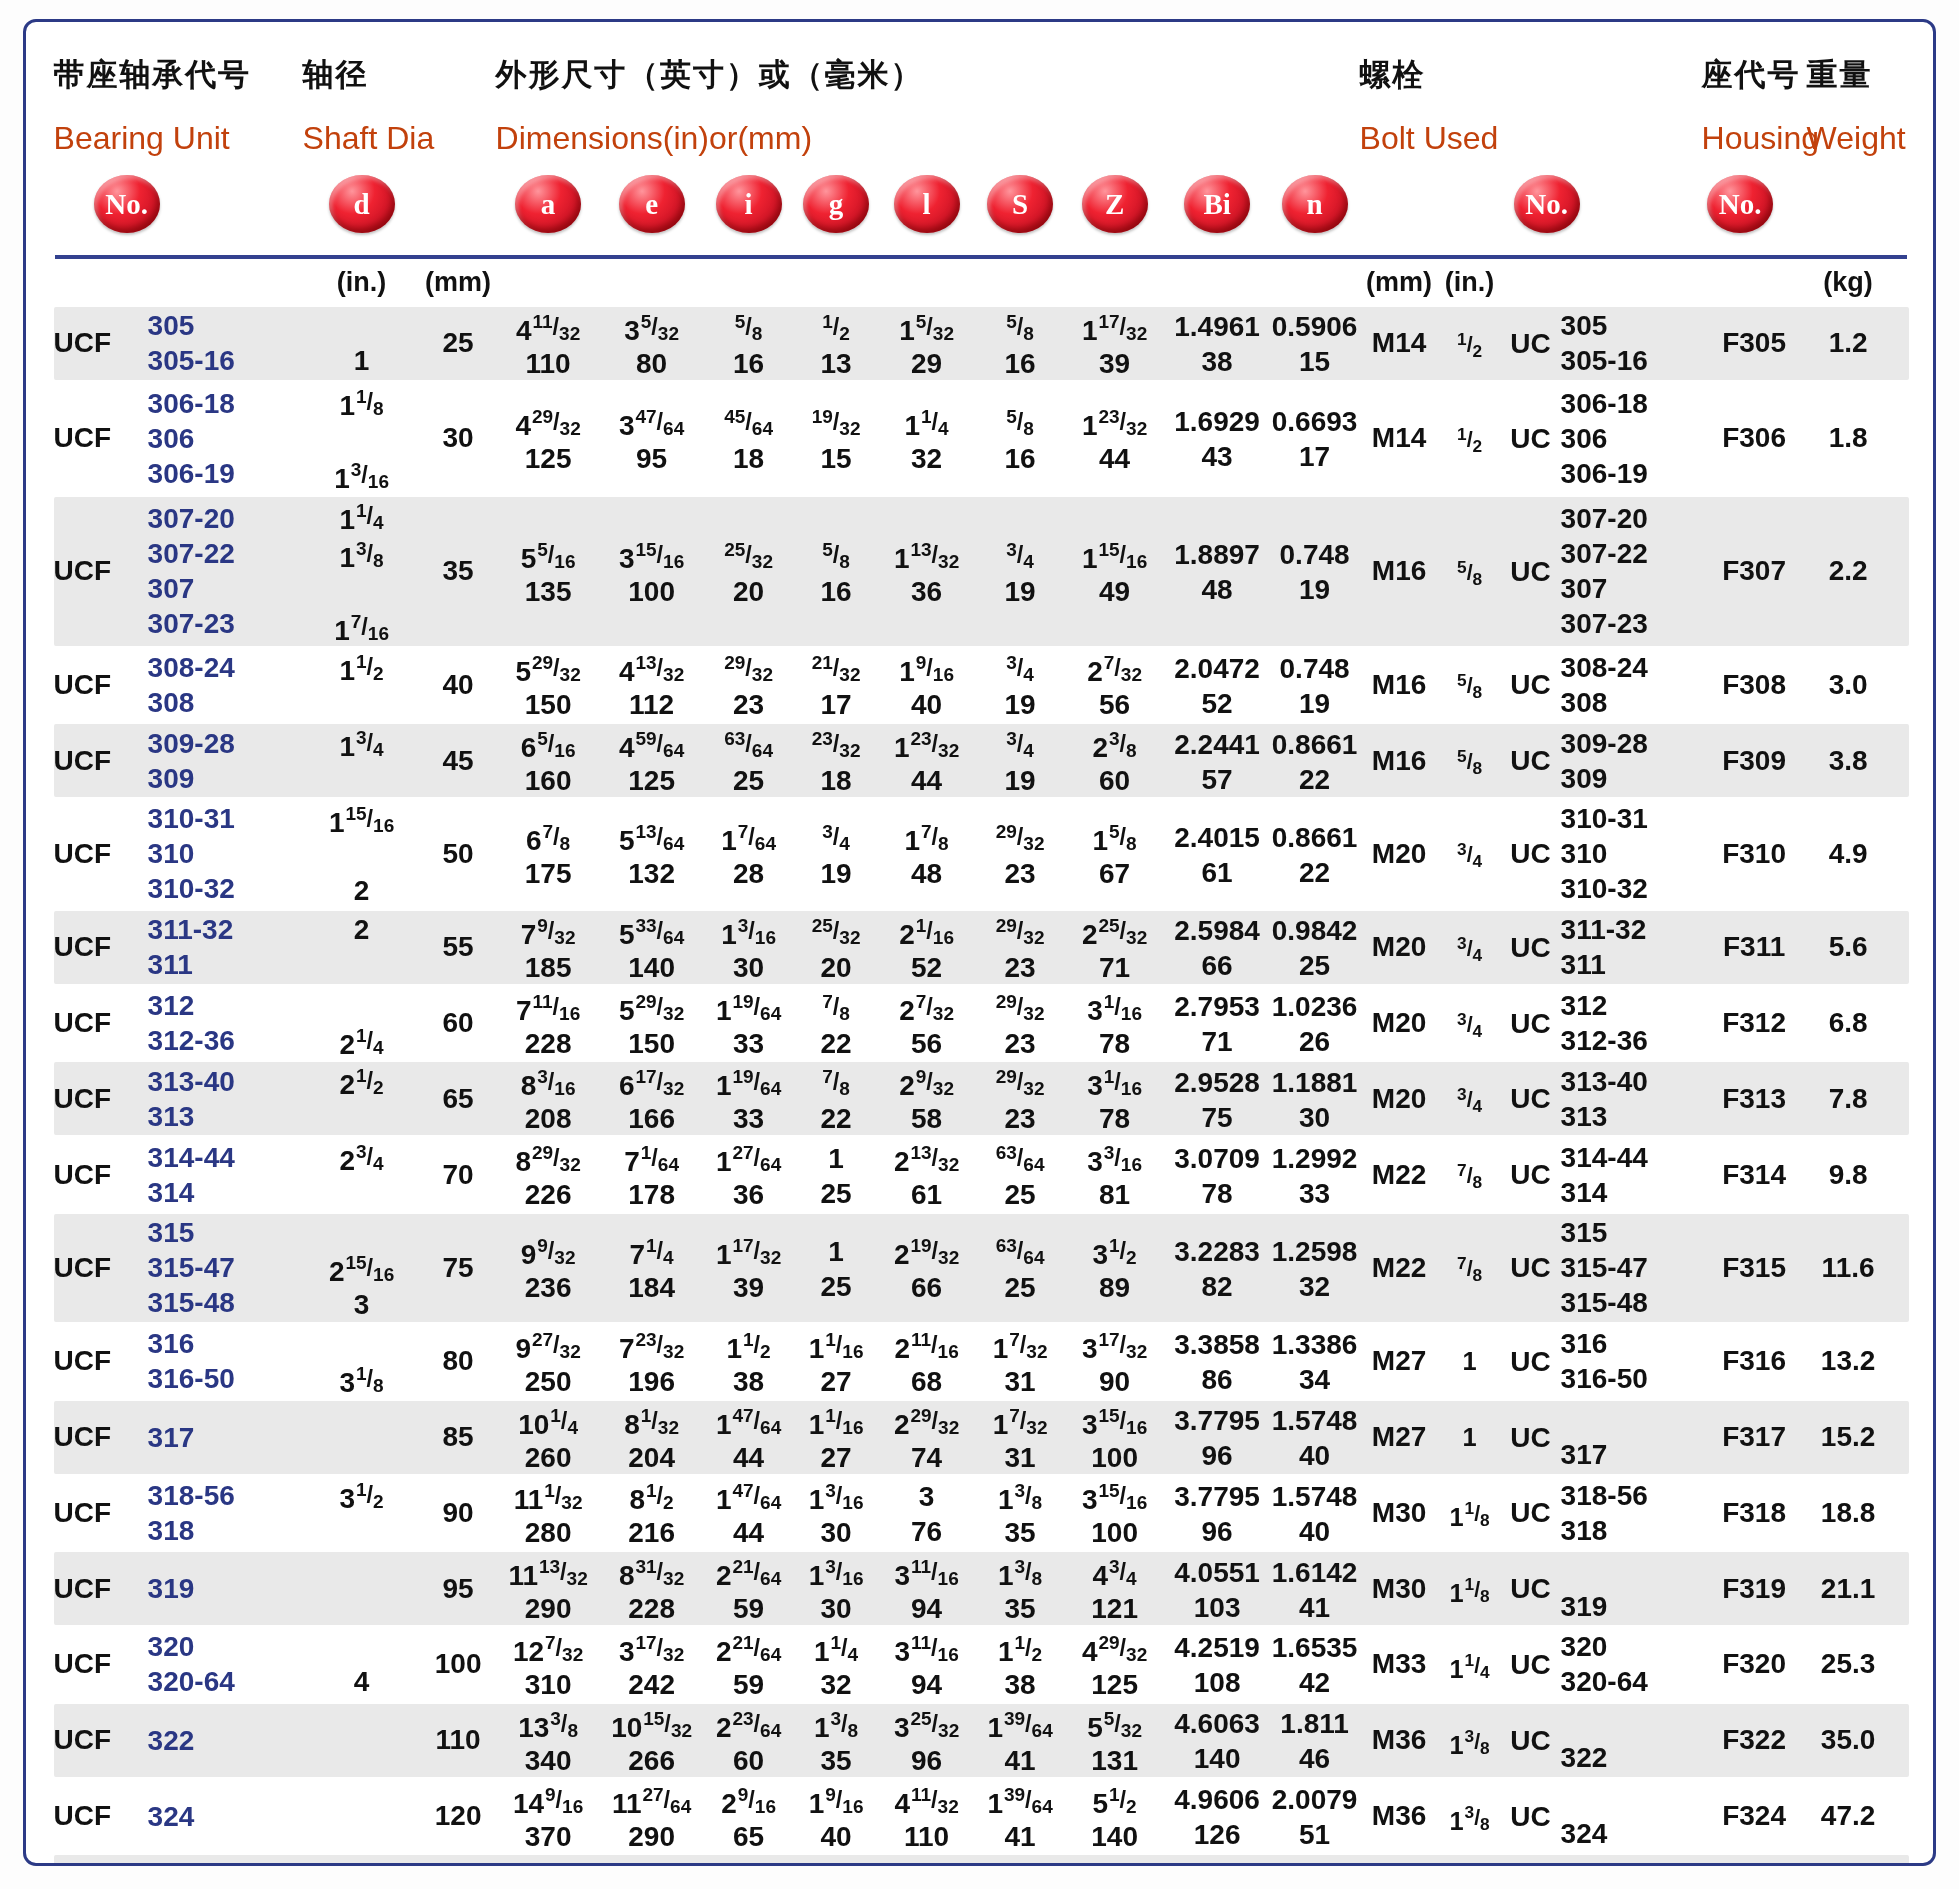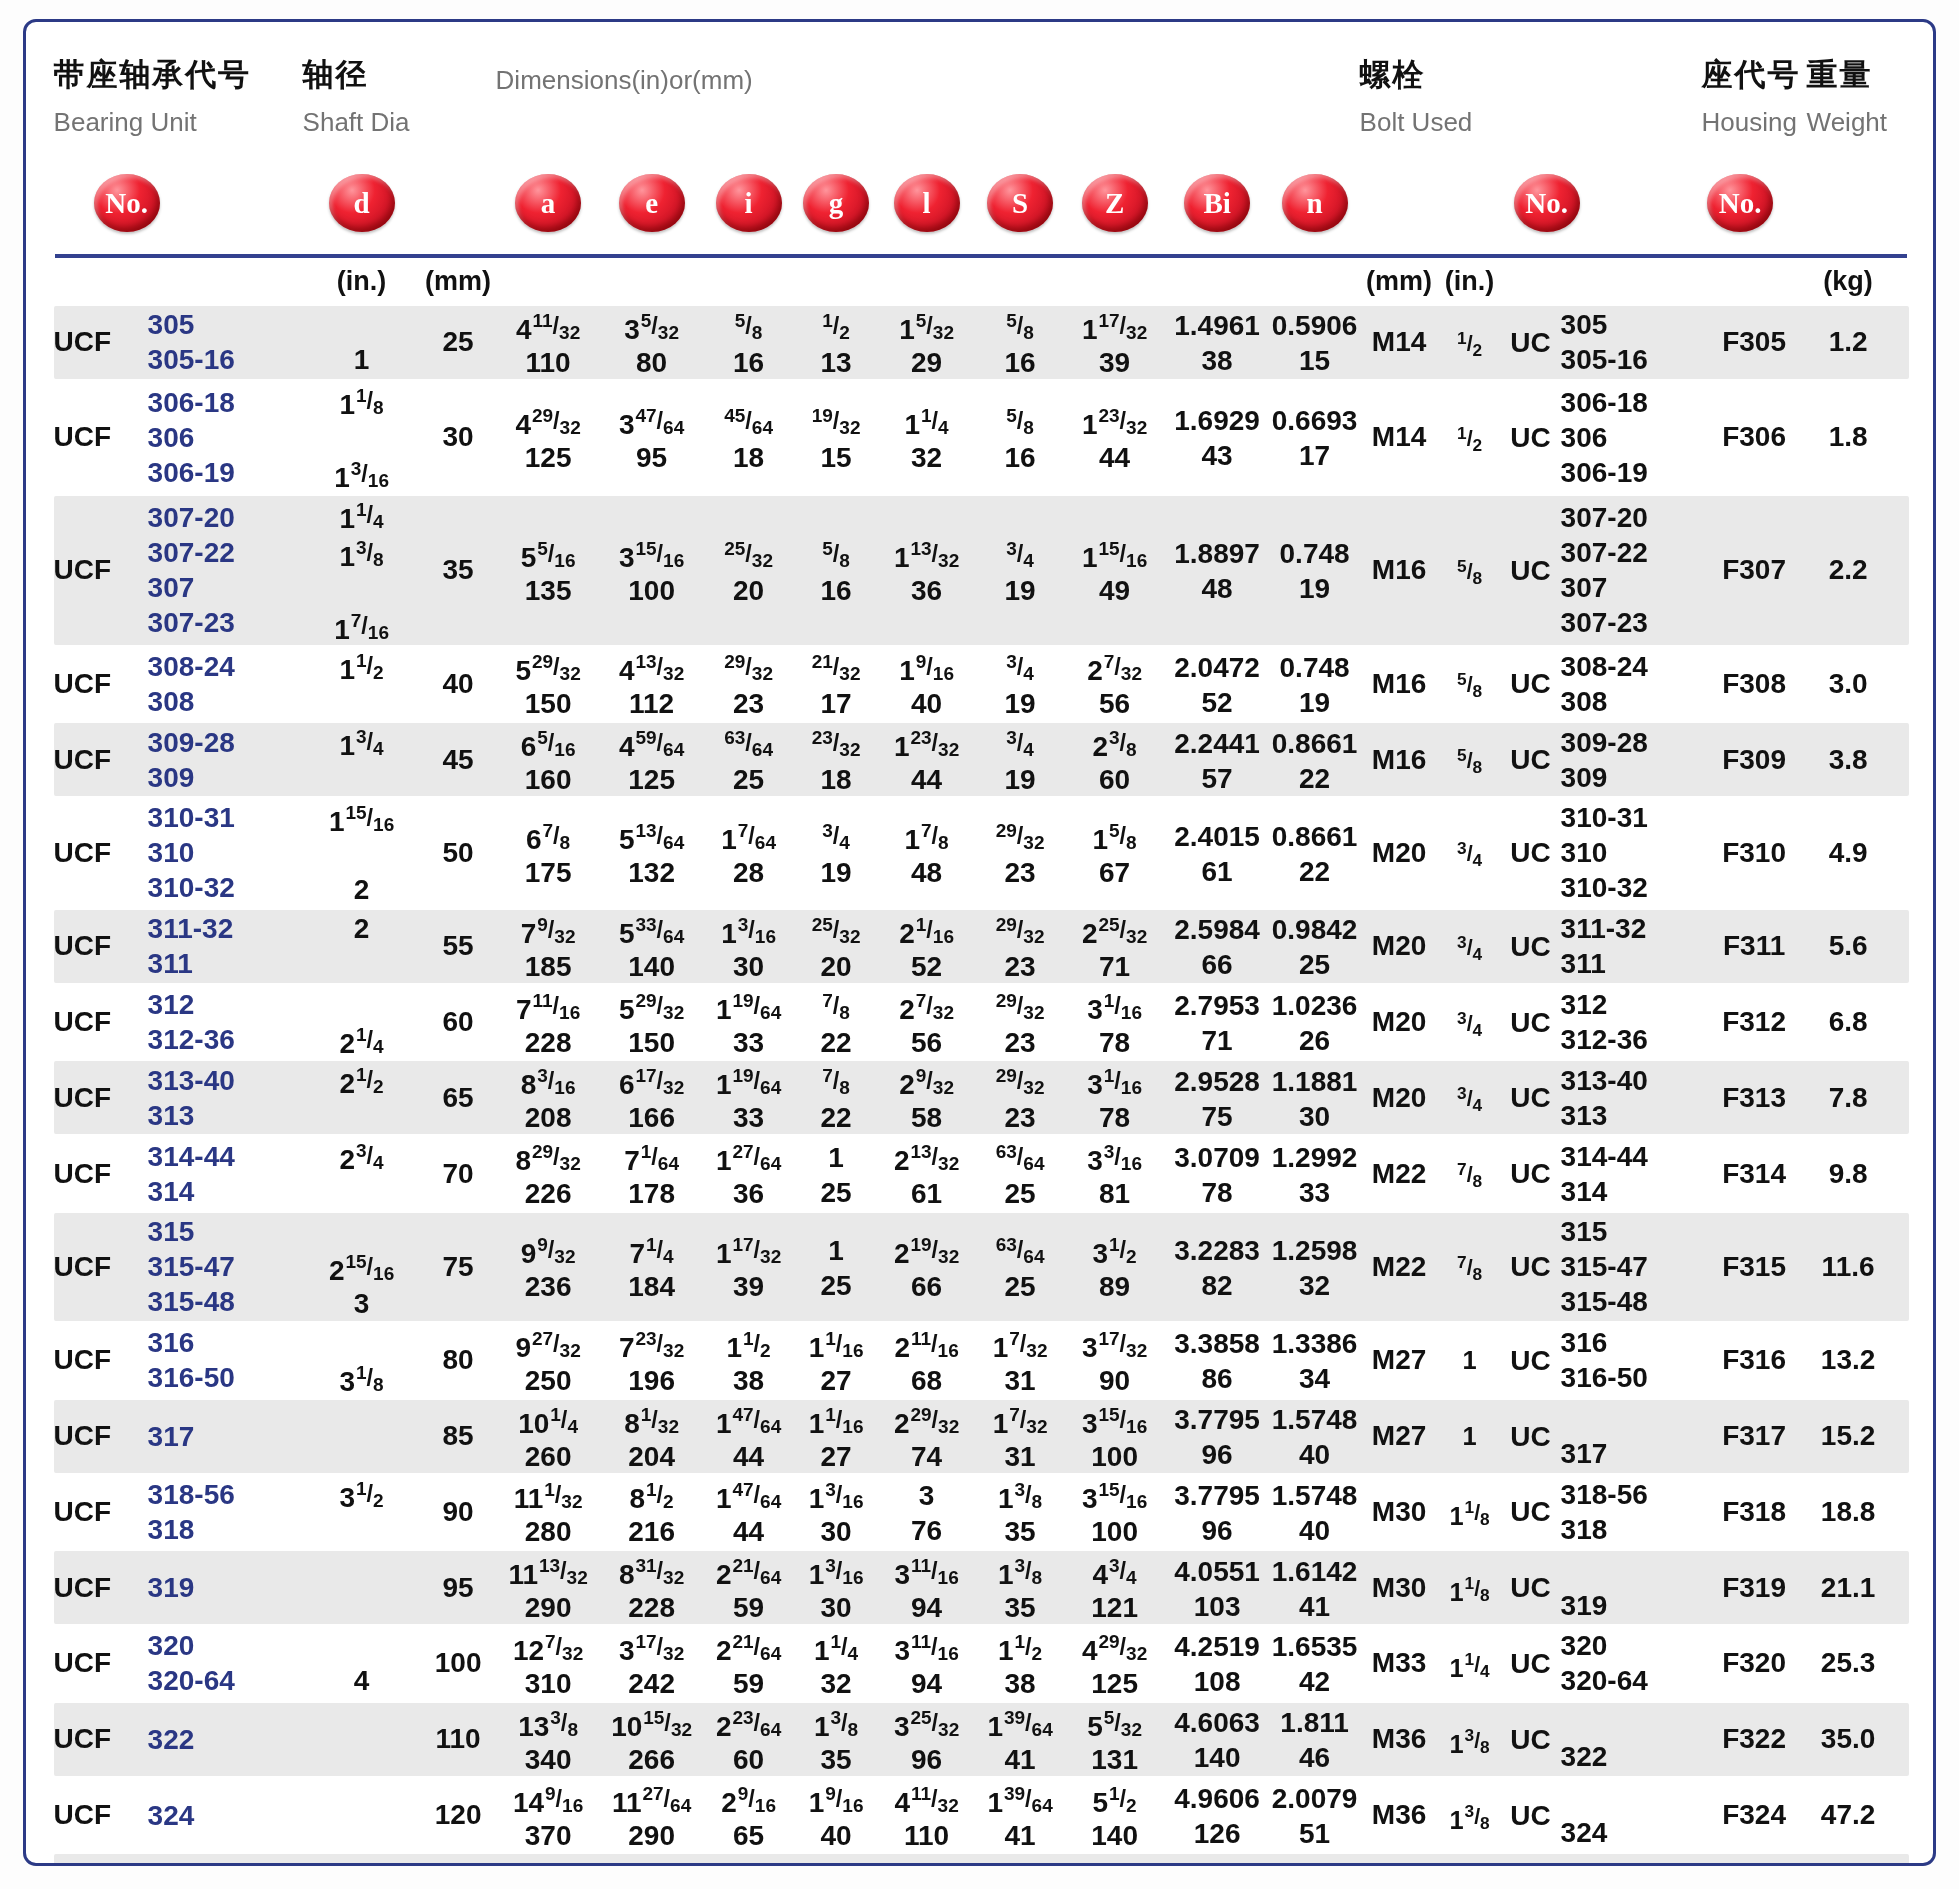--- a/index.html
+++ b/index.html
@@ -5,21 +5,21 @@
   * { margin:0; padding:0; box-sizing:border-box; }
   html,body { width:1960px; height:1890px; background:#fdfdfd; font-family:"Liberation Sans", sans-serif; overflow:hidden; }
   .frame { position:absolute; left:22.6px; top:19px; right:22.6px; bottom:22.6px;
            border:3.8px solid #2c3a86; border-radius:13px; background:#fff;
            padding:32px 24.5px 5.6px 28px; overflow:hidden; }
   .g { display:grid;
        grid-template-columns:94px 155px 118px 75px 105px 102px 92px 83px 98px 89px 100px 105px 90px 79px 62px 60px 141px 105px 83px; }
   
   .titles { min-height:102px; align-items:start; }
   .tgroup .zh { font-size:31px; font-weight:bold; color:#111; letter-spacing:1.9px; }
-  .tgroup .en { font-size:26px; color:#737373; margin-top:11px; }
+  .tgroup .en { font-size:32px; color:#c2410c; margin-top:24px; }
   .badges { min-height:87px; align-items:center; margin-top:3.8px; }
   .badge { width:66px; height:58px; border-radius:50%;
            background:radial-gradient(circle at 35% 28%, #ff959c 0%, #ef2231 38%, #c41022 78%, #a50d1c 100%);
            box-shadow: inset -2.8px -4.7px 6.6px rgba(110,0,0,.55), inset 2.8px 3.8px 4.7px rgba(255,255,255,.4), 0 1.9px 2.8px rgba(0,0,0,.25);
            color:#fff; display:flex; align-items:center; justify-content:center;
            font-size:29px; font-weight:bold; justify-self:center;font-family:Liberation Serif, serif; }
   .rule { border-top:4.7px solid #33418f; margin:7.5px 1.9px 1.9px 1.9px; }
   .units { min-height:43px; align-items:center; font-size:27px; font-weight:bold; color:#111; }
   .ucell { text-align:center; }
   
@@ -47,20 +47,21 @@
   <div class="g titles">
     <div class="tgroup" style="grid-column:1/3">
       <div class="zh">带座轴承代号</div>
       <div class="en">Bearing Unit</div>
     </div>
     <div class="tgroup" style="grid-column:3/5">
       <div class="zh">轴径</div>
       <div class="en">Shaft Dia</div>
     </div>
     <div class="tgroup" style="grid-column:5/14">
+      <div class="zh">外形尺寸（英寸）或（毫米）</div>
       <div class="en">Dimensions(in)or(mm)</div>
     </div>
     <div class="tgroup" style="grid-column:14/16">
       <div class="zh">螺栓</div>
       <div class="en">Bolt Used</div>
     </div>
     <div class="tgroup" style="grid-column:18/19">
       <div class="zh">座代号</div>
       <div class="en">Housing</div>
     </div>

